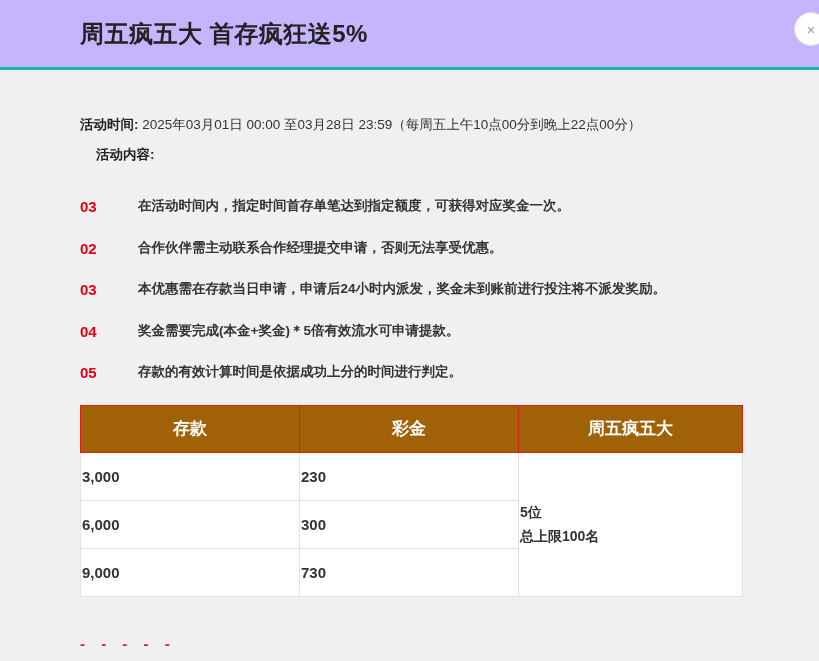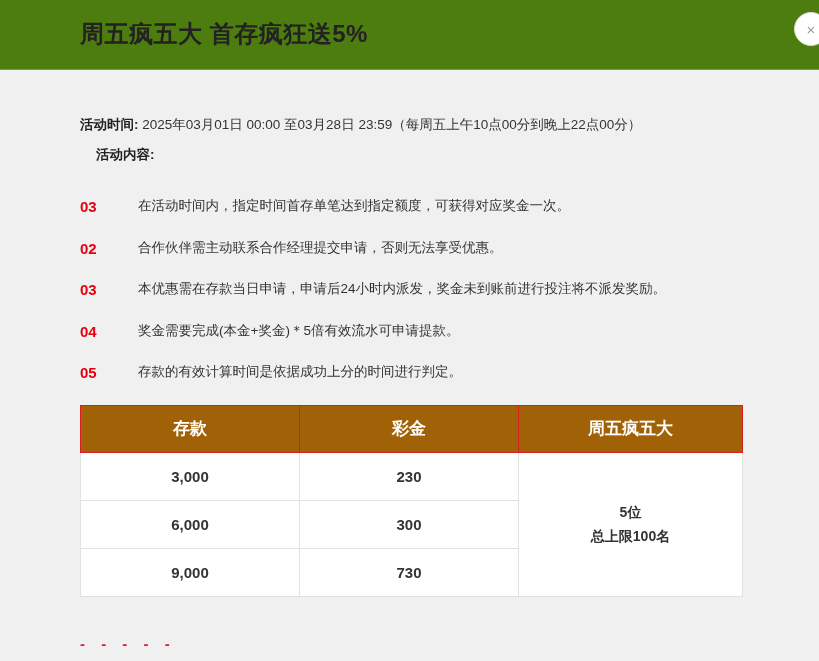--- a/index.html
+++ b/index.html
@@ -18,22 +18,22 @@
   .page {
     position: relative;
     width: 819px;
     height: 661px;
     background: #f0f0f0;
   }
   
   .header {
     position: relative;
     height: 70px;
-    background: #4d7c0f;
-    border-bottom: 1px solid #14b8a6;
+    background: #c4b5fd;
+    border-bottom: 3px solid #14b8a6;
     box-sizing: border-box;
   }
   .header-title {
     position: absolute;
     left: 80px;
     top: 18px;
     font-size: 24px;
     font-weight: bold;
     color: #222;
     letter-spacing: 0.5px;
@@ -96,20 +96,21 @@
     flex: 0 0 58px;
     color: #e60012;
     font-weight: bold;
     font-size: 15px;
     line-height: 1.3;
   }
   .rule-text {
     font-size: 13.5px;
     color: #333;
     line-height: 1.4;
+    font-weight: bold;
   }
   
   .table-wrap {
     margin-top: 16px;
     width: 653px;
   }
   table.prize-table {
     border-collapse: collapse;
     width: 100%;
     table-layout: fixed;
@@ -123,21 +124,21 @@
     border: 1px solid #d9201f;
     text-align: center;
   }
   table.prize-table th.col1 { width: 216px; }
   table.prize-table th.col2 { width: 216px; }
   table.prize-table th.col3 { width: 221px; }
   table.prize-table td {
     background: #ffffff;
     border: 1px solid #e2e2e2;
     height: 45px;
-    text-align: center;
+    text-align: left;
     font-size: 15px;
     color: #333;
     font-weight: bold;
   }
   table.prize-table td.quota {
     font-size: 14px;
     line-height: 1.75;
   }
   .footer-dashes {
     position: absolute;

